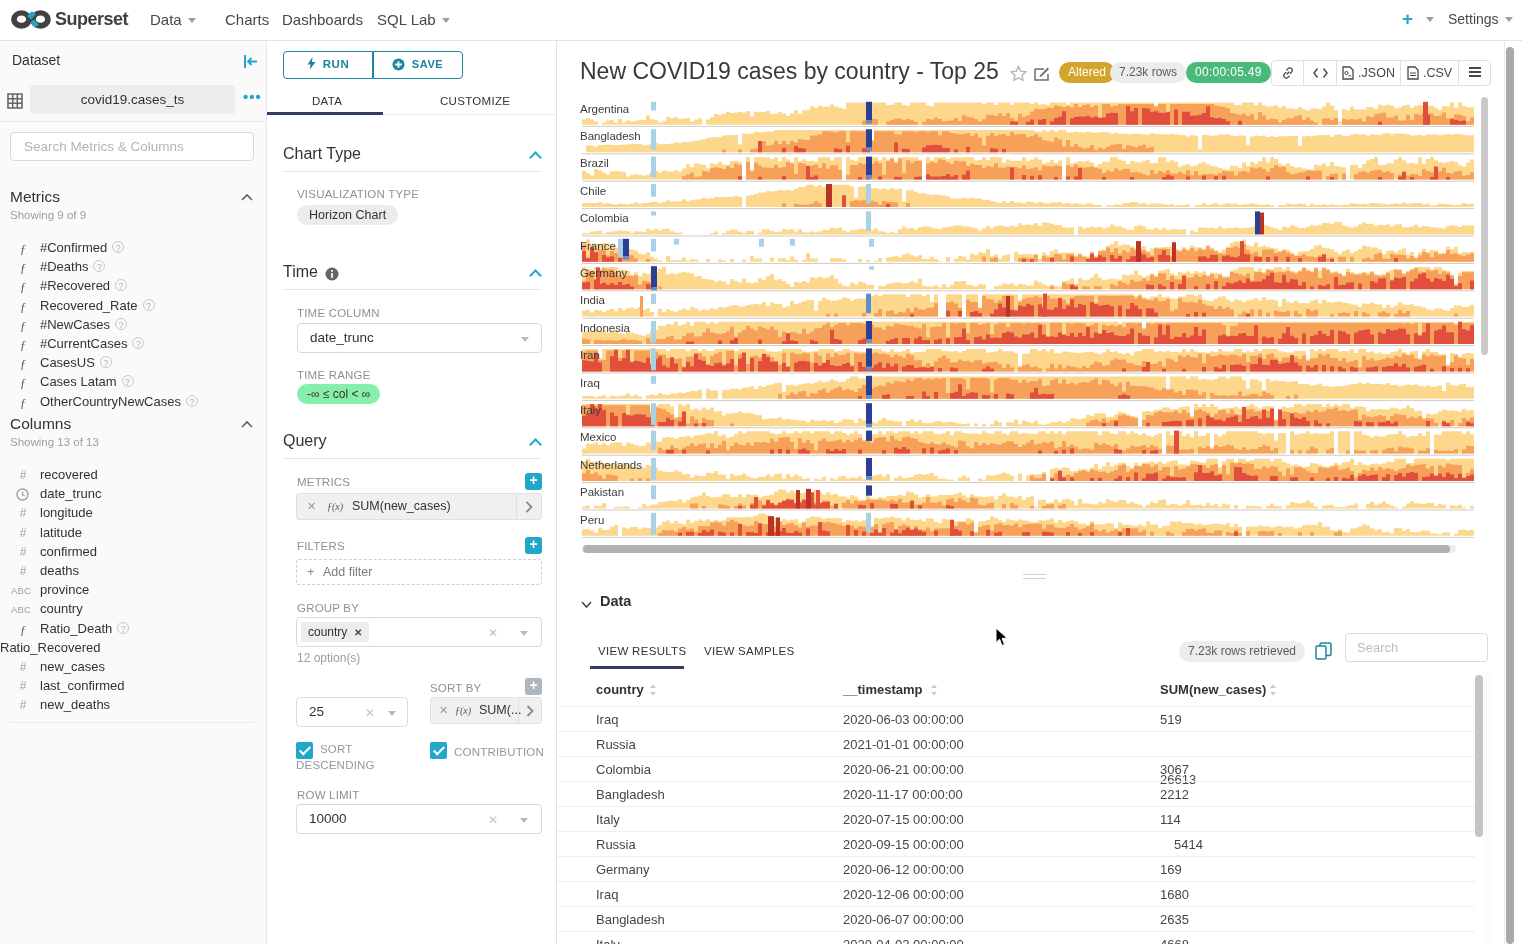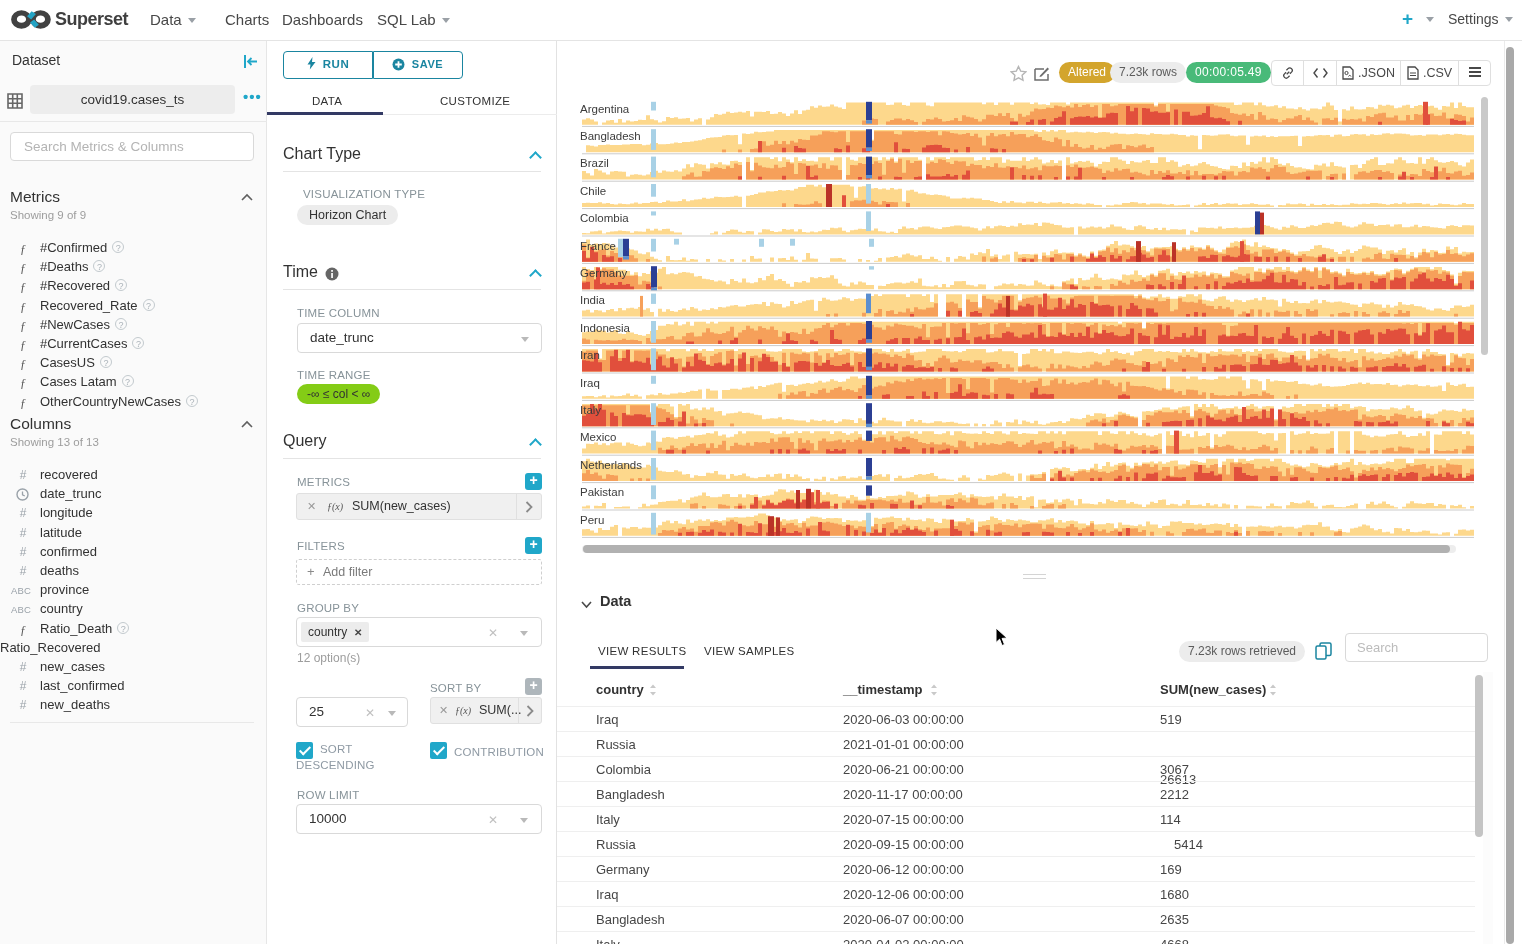--- a/index.html
+++ b/index.html
@@ -157,35 +157,35 @@
       </svg>SAVE</div>
 
   <span class="abs" style="left:45px;top:54px;font-size:11.5px;color:#323232;letter-spacing:0.3px;">DATA</span>
   <span class="abs" style="left:173px;top:54px;font-size:11.5px;color:#323232;letter-spacing:0.3px;">CUSTOMIZE</span>
   <div class="abs" style="left:0;top:73px;width:290px;border-top:1px solid #ececec;"></div>
   <div class="abs" style="left:0;top:71px;width:116px;height:3px;background:#333a64;"></div>
 
   <span class="abs sec-head" style="left:16px;top:104px;">Chart Type</span>
   <span class="abs chev-up" style="left:264px;top:112px;"></span>
   <div class="abs" style="left:16px;top:130px;width:258px;border-top:1px solid #e4e4e4;"></div>
-  <span class="abs ctl-label" style="left:30px;top:147px;margin-left:6px;">VISUALIZATION TYPE</span>
+  <span class="abs ctl-label" style="left:30px;top:147px;">VISUALIZATION TYPE</span>
   <div class="abs" style="left:30px;top:164px;height:20px;background:#ececec;border-radius:10px;padding:0 12px;font-size:12.5px;line-height:20px;color:#323232;">Horizon Chart</div>
 
   <span class="abs sec-head" style="left:16px;top:222px;">Time</span>
   <svg class="abs" style="left:58px;top:226px;" width="14" height="14" viewBox="0 0 14 14">
       <circle cx="7" cy="7" r="6.5" fill="#666"></circle>
       <rect x="6.2" y="6" width="1.7" height="5" fill="#fff"></rect>
       <rect x="6.2" y="3" width="1.7" height="1.8" fill="#fff"></rect>
     </svg>
   <span class="abs chev-up" style="left:264px;top:230px;"></span>
   <div class="abs" style="left:16px;top:248px;width:258px;border-top:1px solid #e4e4e4;"></div>
   <span class="abs ctl-label" style="left:30px;top:266px;">TIME COLUMN</span>
   <div class="select" style="left:30px;top:282px;width:245px;">date_trunc<span class="sel-caret" style="right:12px;top:13px;"></span></div>
   <span class="abs ctl-label" style="left:30px;top:328px;">TIME RANGE</span>
-  <div class="abs" style="left:30px;top:343px;height:20px;background:#84cc16;border-radius:10px;padding:0 10px;font-size:12px;line-height:20px;color:#323232;">-∞ ≤ col &lt; ∞</div>
+  <div class="abs" style="left:30px;top:343px;height:20px;background:#86efac;border-radius:10px;padding:0 10px;font-size:12px;line-height:20px;color:#323232;">-∞ ≤ col &lt; ∞</div>
 
   <span class="abs sec-head" style="left:16px;top:391px;">Query</span>
   <span class="abs chev-up" style="left:264px;top:399px;"></span>
   <div class="abs" style="left:16px;top:417px;width:258px;border-top:1px solid #e4e4e4;"></div>
 
   <span class="abs ctl-label" style="left:30px;top:435px;">METRICS</span>
   <div class="plusbtn" style="left:258px;top:432px;">+</div>
   <div class="adhoc" style="left:29px;top:452px;width:246px;">
     <span class="abs xx" style="left:10px;top:6px;">✕</span>
     <span class="abs fx" style="left:30px;top:7px;">ƒ(x)</span>
@@ -227,20 +227,21 @@
   <span class="cb-label" style="left:29px;top:718px;">DESCENDING</span>
   <div class="cbx" style="left:163px;top:701px;"></div>
   <span class="cb-label" style="left:187px;top:705px;">CONTRIBUTION</span>
 
   <span class="abs ctl-label" style="left:30px;top:748px;">ROW LIMIT</span>
   <div class="select" style="left:29px;top:763px;width:246px;">10000<span class="sel-x" style="right:43px;top:1px;">✕</span><span class="sel-caret" style="right:13px;top:13px;"></span></div>
 </div>
 
 <div id="main">
 
+  <span class="abs" style="left:23px;top:17px;font-size:23px;color:#383838;">New COVID19 cases by country - Top 25</span>
   <svg class="abs" style="left:453px;top:24px;" width="17" height="17" viewBox="0 0 17 17">
       <path d="M8.5 1.5 L10.7 6.1 L15.8 6.8 L12.1 10.3 L13 15.3 L8.5 12.9 L4 15.3 L4.9 10.3 L1.2 6.8 L6.3 6.1 Z" fill="none" stroke="#b5b5b5" stroke-width="1.4"></path>
     </svg>
   <svg class="abs" style="left:477px;top:25px;" width="16" height="15" viewBox="0 0 16 15">
       <path d="M1 3 H10 M1 3 V14 H14 V8" stroke="#6d6d6d" stroke-width="1.5" fill="none"></path>
       <path d="M6 9.5 L13.5 1.5 L15 3 L7.5 10.5 L5.5 11 Z" fill="#6d6d6d"></path>
     </svg>
   <div class="pill" style="left:502px;top:21px;background:#d3a52d;color:#fff;">Altered</div>
   <div class="pill" style="left:553px;top:21px;background:#ececec;color:#5c5c5c;">7.23k rows</div>
   <div class="pill" style="left:629px;top:21px;background:#49ba79;color:#fff;letter-spacing:0.3px;">00:00:05.49</div>

